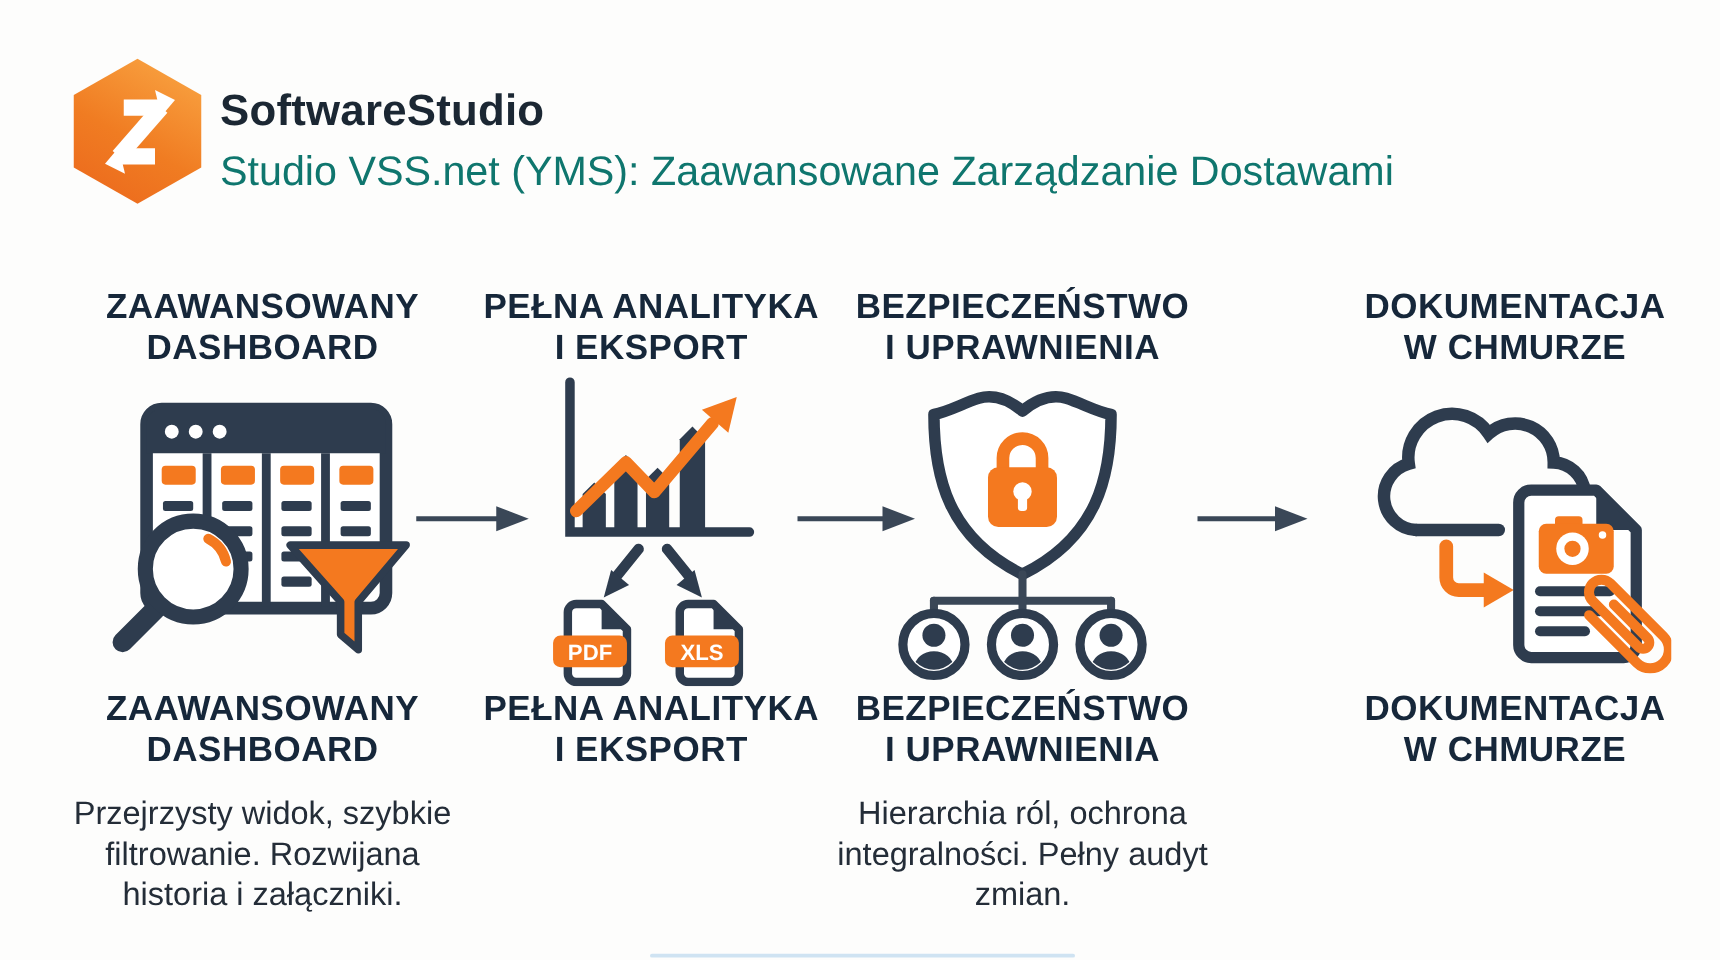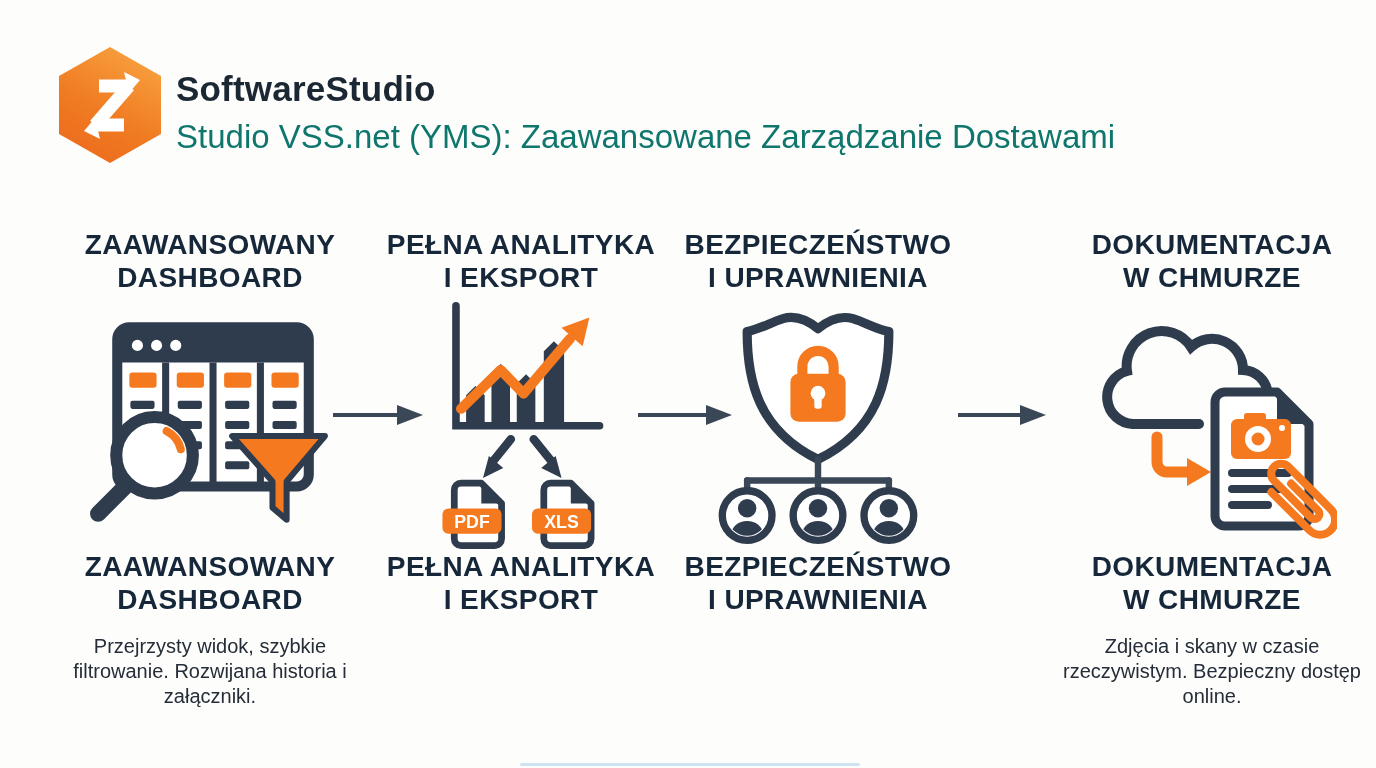--- a/index.html
+++ b/index.html
@@ -15,21 +15,21 @@
   .header-text{margin-left:14px;padding-top:24px;}
   .brand{font-size:35px;font-weight:700;color:#1b2733;letter-spacing:.2px;line-height:1.1;}
   .subtitle{font-size:33px;font-weight:400;color:#0f766e;margin-top:9px;line-height:1.15;}
   
   .col{position:absolute;top:228px;width:320px;text-align:center;}
   .col1{left:50px;} .col2{left:361px;} .col3{left:658px;} .col4{left:1052px;}
   .col-title{font-size:28px;font-weight:700;color:#16273a;line-height:1.18;letter-spacing:.4px;height:70px;}
   .col-title span{display:block;}
   .icon-area{height:252px;display:flex;align-items:center;justify-content:center;}
   .col-title.bottom{margin-top:0;}
-  .col-desc{font-size:20px;color:#242d38;line-height:1.25;margin:14px auto 0;width:302px;}
+  .col-desc{font-size:26px;color:#242d38;line-height:1.25;margin:14px auto 0;width:302px;}
   
   .flow-arrow{position:absolute;top:403px;height:24px;}
   .fa1{left:331px;width:94px;} .fa2{left:636px;width:98px;} .fa3{left:956px;width:92px;}
   
   .bottom-line{position:absolute;left:520px;top:763px;width:340px;height:3px;background:#cfe3f2;border-radius:2px;}
   svg{display:block;}
 </style>
 </head>
 <body>
 
@@ -187,20 +187,21 @@
       </g>
       <use href="#usr" x="38" y="231"></use>
       <use href="#usr" x="115" y="231"></use>
       <use href="#usr" x="192" y="231"></use>
     </svg>
   </div>
   <div class="col-title bottom">
     <span>BEZPIECZEŃSTWO</span>
     <span>I UPRAWNIENIA</span>
   </div>
+  <p class="col-desc">Hierarchia ról, ochrona integralności. Pełny audyt zmian.</p>
 </div>
 
 <div class="col col4">
   <div class="col-title">
     <span>DOKUMENTACJA</span>
     <span>W CHMURZE</span>
   </div>
   <div class="icon-area">
     <svg width="250" height="236" viewBox="0 0 250 236">
       <path d="M46,118 a27,27 0 0 1 -6,-53 a35,35 0 0 1 64,-24 a31,31 0 0 1 52,23 a26,26 0 0 1 6,51" fill="none" stroke="#2e3c4e" stroke-width="10" stroke-linecap="round"></path>
@@ -227,21 +228,20 @@
       </g>
       <g transform="rotate(-45 214 196)">
         <path d="M200,168 V222 a15,15 0 0 0 30,0 V162 a10,10 0 0 0 -20,0 V214 a5,5 0 0 0 10,0 V176" fill="none" stroke="#f4791f" stroke-width="8" stroke-linecap="round"></path>
       </g>
     </svg>
   </div>
   <div class="col-title bottom">
     <span>DOKUMENTACJA</span>
     <span>W CHMURZE</span>
   </div>
-  <p class="col-desc">Zdjęcia i skany w czasie rzeczywistym. Bezpieczny dostęp online.</p>
 </div>
 
 <svg class="flow-arrow fa1" viewBox="0 0 94 24">
   <line x1="2" y1="12" x2="70" y2="12" stroke="#3a4757" stroke-width="4"></line>
   <polygon points="92,12 66,2 66,22" fill="#3a4757"></polygon>
 </svg>
 <svg class="flow-arrow fa2" viewBox="0 0 98 24">
   <line x1="2" y1="12" x2="74" y2="12" stroke="#3a4757" stroke-width="4"></line>
   <polygon points="96,12 70,2 70,22" fill="#3a4757"></polygon>
 </svg>

